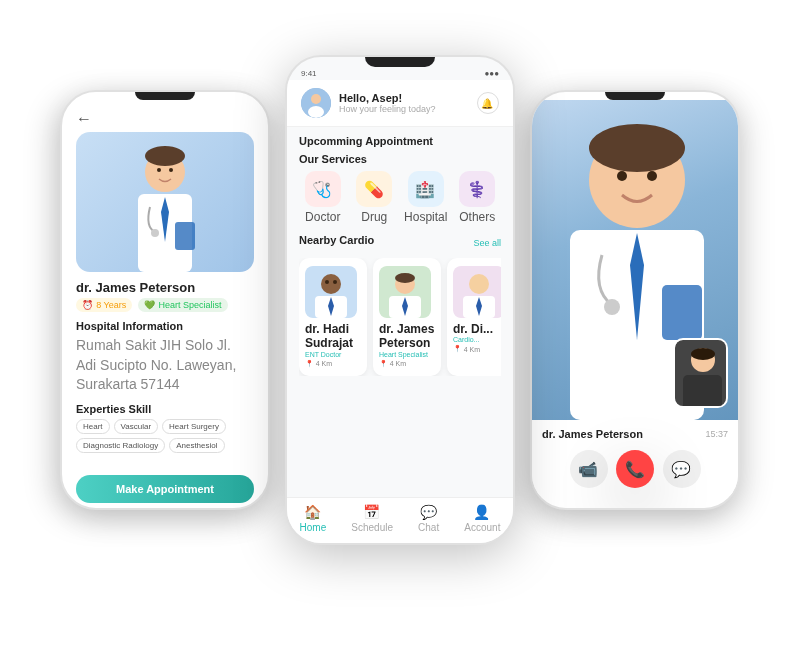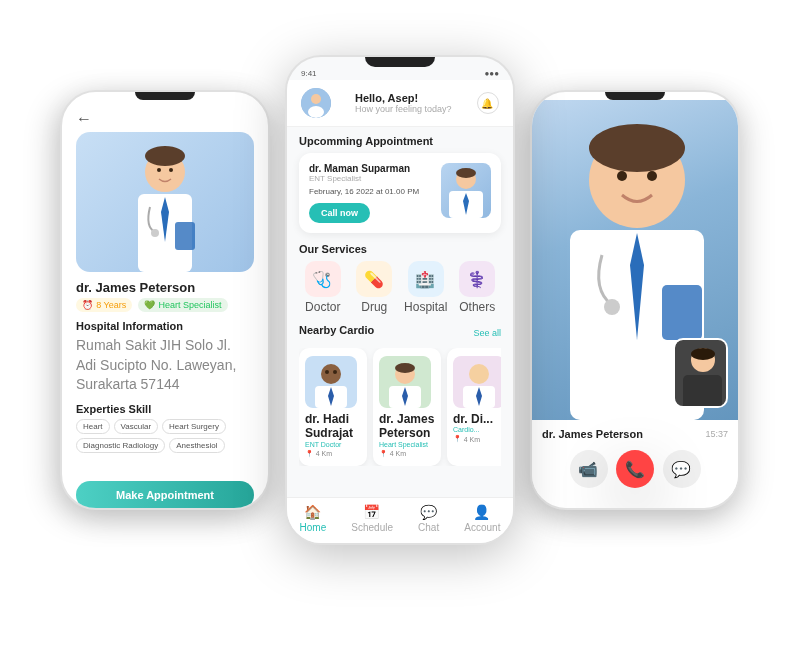--- a/index.html
+++ b/index.html
@@ -112,21 +112,21 @@
       font-size: 14px;
       color: #888;
       margin-bottom: 8px;
       line-height: 1.4;
     }
 
     .phone-left .skills {
       display: flex;
       flex-wrap: wrap;
       gap: 4px;
-      margin-bottom: 24px;
+      margin-bottom: 18px;
     }
 
     .skill-tag {
       font-size: 8px;
       padding: 2px 6px;
       border-radius: 8px;
       border: 1px solid #ddd;
       color: #555;
     }
 
@@ -188,21 +188,21 @@
       overflow: hidden;
       display: flex;
       align-items: center;
       justify-content: center;
       font-size: 12px;
       color: #fff;
     }
 
     .header-text {
       flex: 1;
-      margin-left: 24px;
+      margin-left: 8px;
     }
 
     .header-text .hello {
       font-size: 11px;
       font-weight: 700;
       color: #222;
     }
 
     .header-text .sub {
       font-size: 9px;
@@ -575,36 +575,20 @@
       <div class="header-text">
         <div class="hello">Hello, Asep!</div>
         <div class="sub">How your feeling today?</div>
       </div>
       <div class="bell-icon">🔔</div>
     </div>
 
     <div class="body">
       <div class="section-hdr">Upcomming Appointment</div>
 
-      <div class="appointment-card">
-        <div class="appt-info">
-          <div class="doc-name">dr. Maman Suparman</div>
-          <div class="doc-spec">ENT Specialist</div>
-          <div class="appt-date">February, 16 2022 at 01.00 PM</div>
-          <button class="call-btn">Call now</button>
-        </div>
-        <div class="appt-photo">
-          <svg viewBox="0 0 50 55" width="50" height="55">
-            <circle cx="25" cy="16" r="10" fill="#f5c8a0"></circle>
-            <ellipse cx="25" cy="10" rx="10" ry="5" fill="#5a3e2b"></ellipse>
-            <rect x="8" y="28" width="34" height="27" rx="4" fill="#fff"></rect>
-            <polygon points="25,30 22,38 25,52 28,38" fill="#2a6dba"></polygon>
-          </svg>
-        </div>
-      </div>
 
       <div class="section-hdr">Our Services</div>
 
       <div class="services-grid">
         <div class="service-item">
           <div class="service-icon-wrap bg-red">🩺</div>
           <div class="service-label">Doctor</div>
         </div>
         <div class="service-item">
           <div class="service-icon-wrap bg-orange">💊</div>

